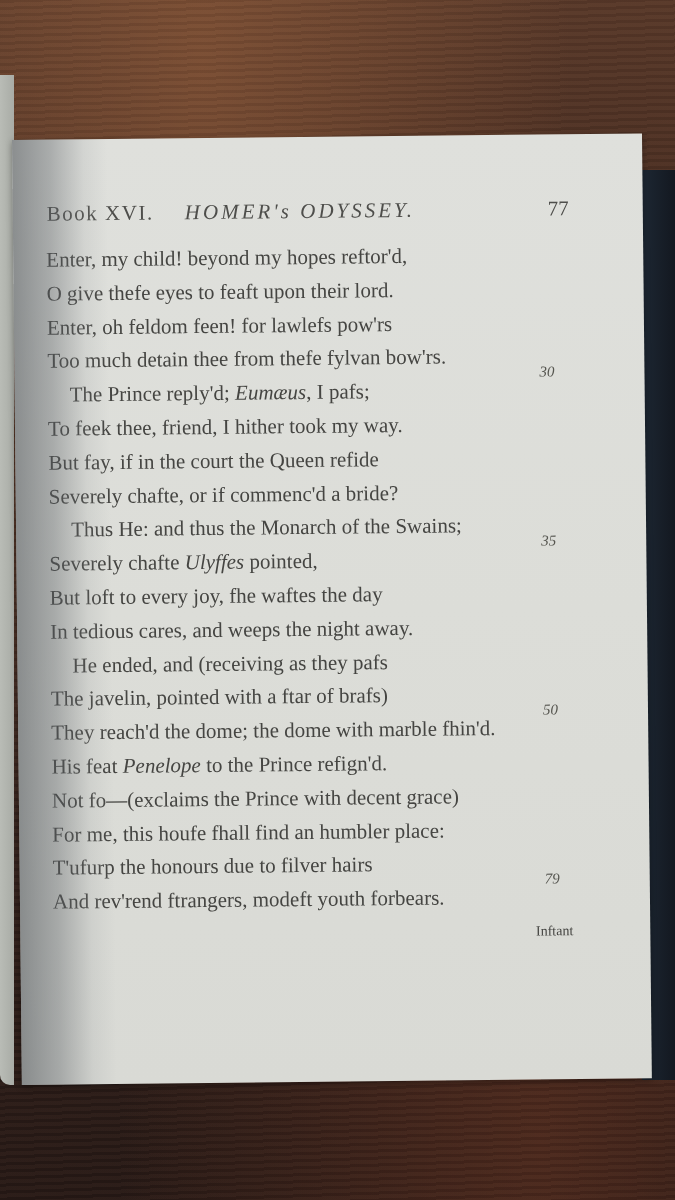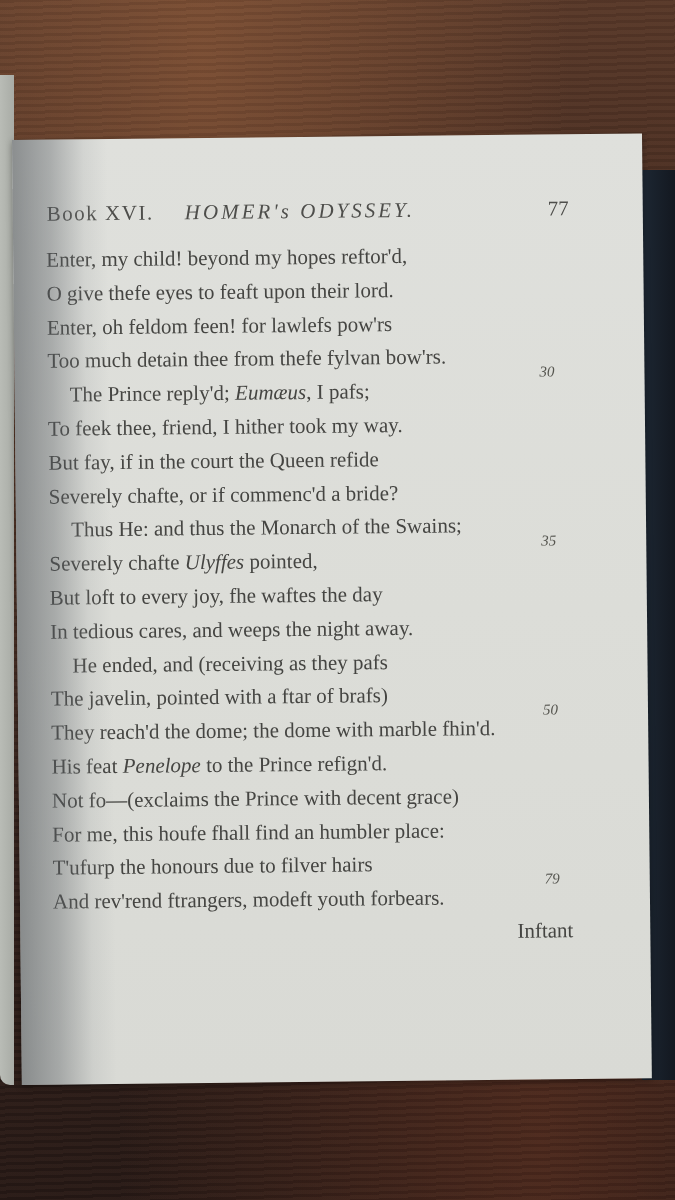--- a/index.html
+++ b/index.html
@@ -46,21 +46,21 @@
       position: absolute; left: 33px; top: 104px; width: 520px;
       color: #454542; font-size: 21px; line-height: 33.8px;
     }
     .line { position: relative; white-space: nowrap; height: 33.8px; }
     .line.indent { padding-left: 22px; }
     .line .lnum {
       position: absolute; left: 492px; top: 16px; font-size: 15px; font-style: italic; color: #55554f;
     }
     .line em { font-style: italic; }
     .catchword {
-      position: absolute; right: 0; font-size: 21px; color: #454542;
+      position: absolute; right: 0; font-size: 14px; color: #454542;
     }
   </style>
 </head>
 <body>
 
 <div class="wood-grain"></div>
 
 <div class="facing-page"></div>
 <div class="page-shadow-right"></div>
 

